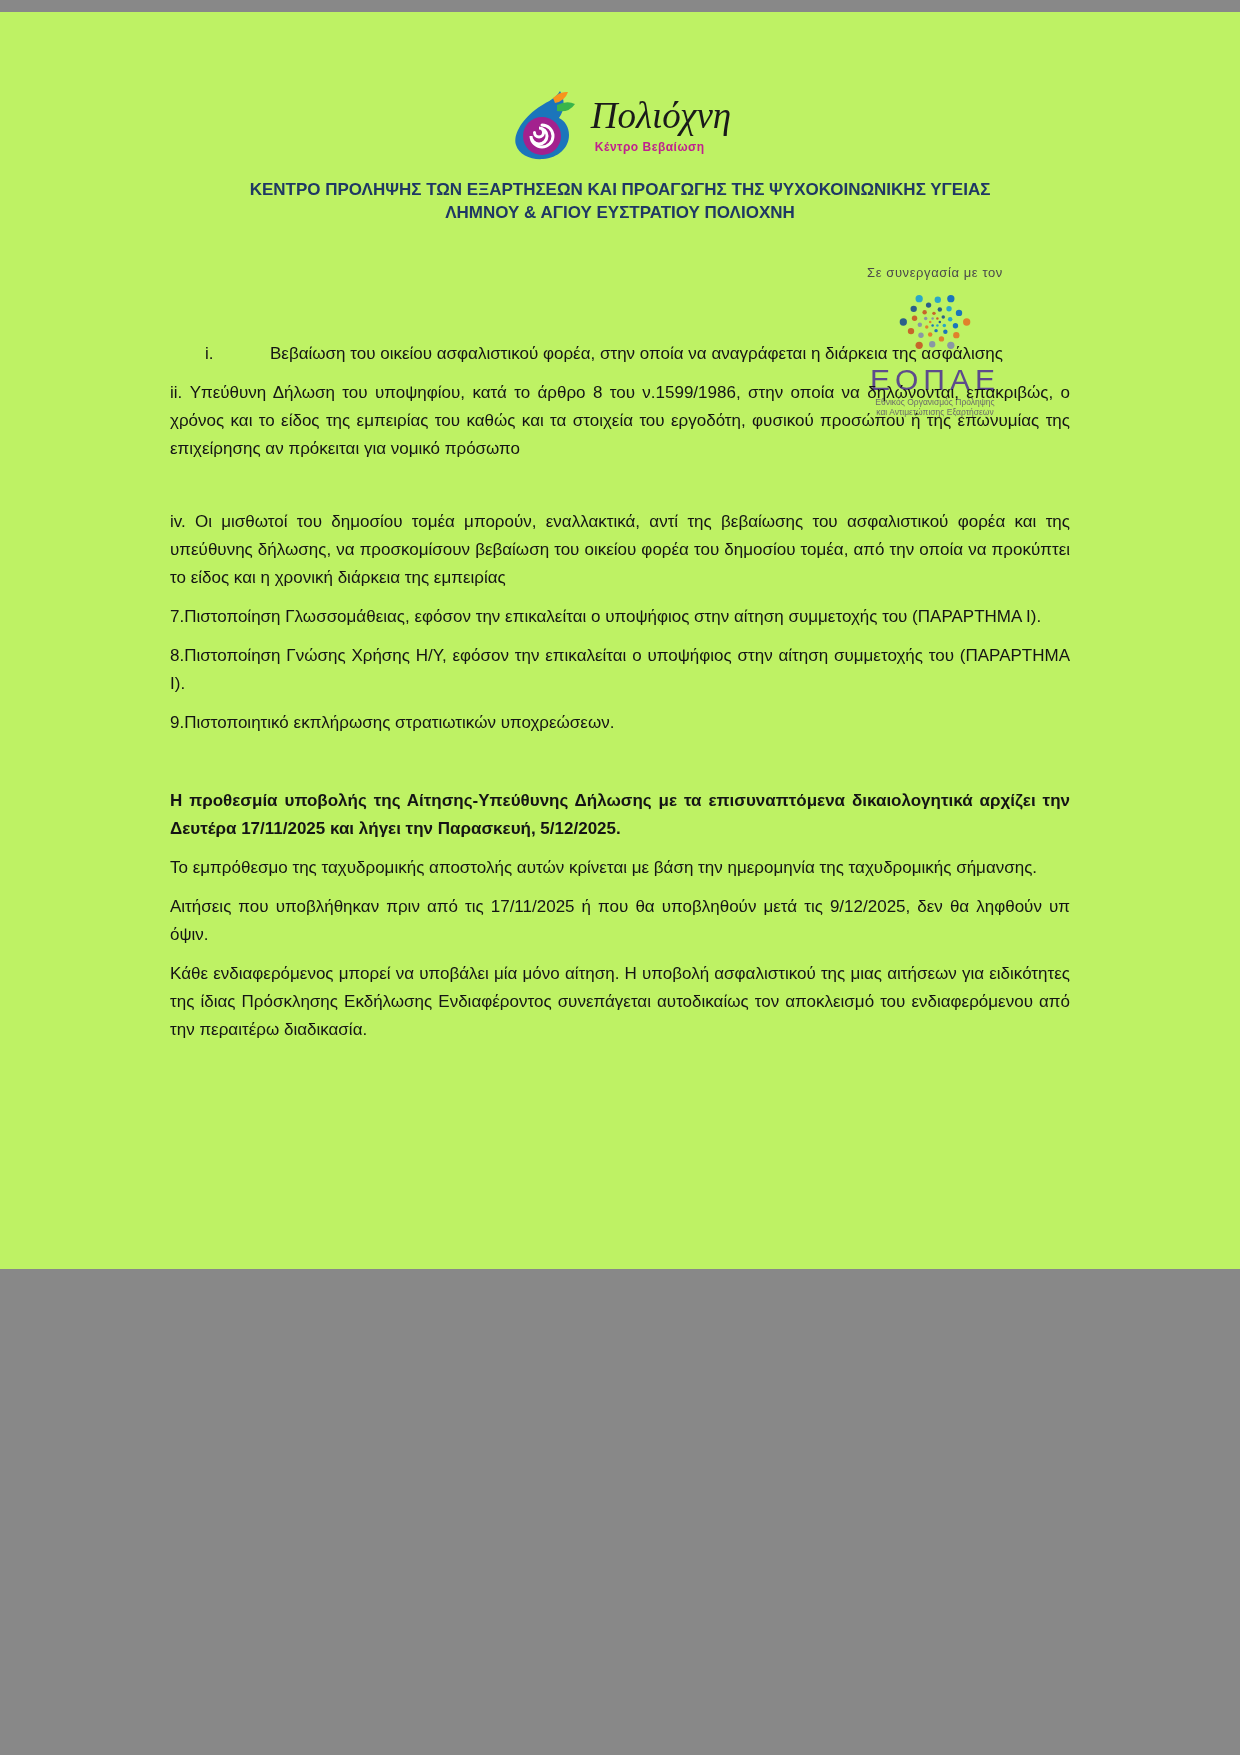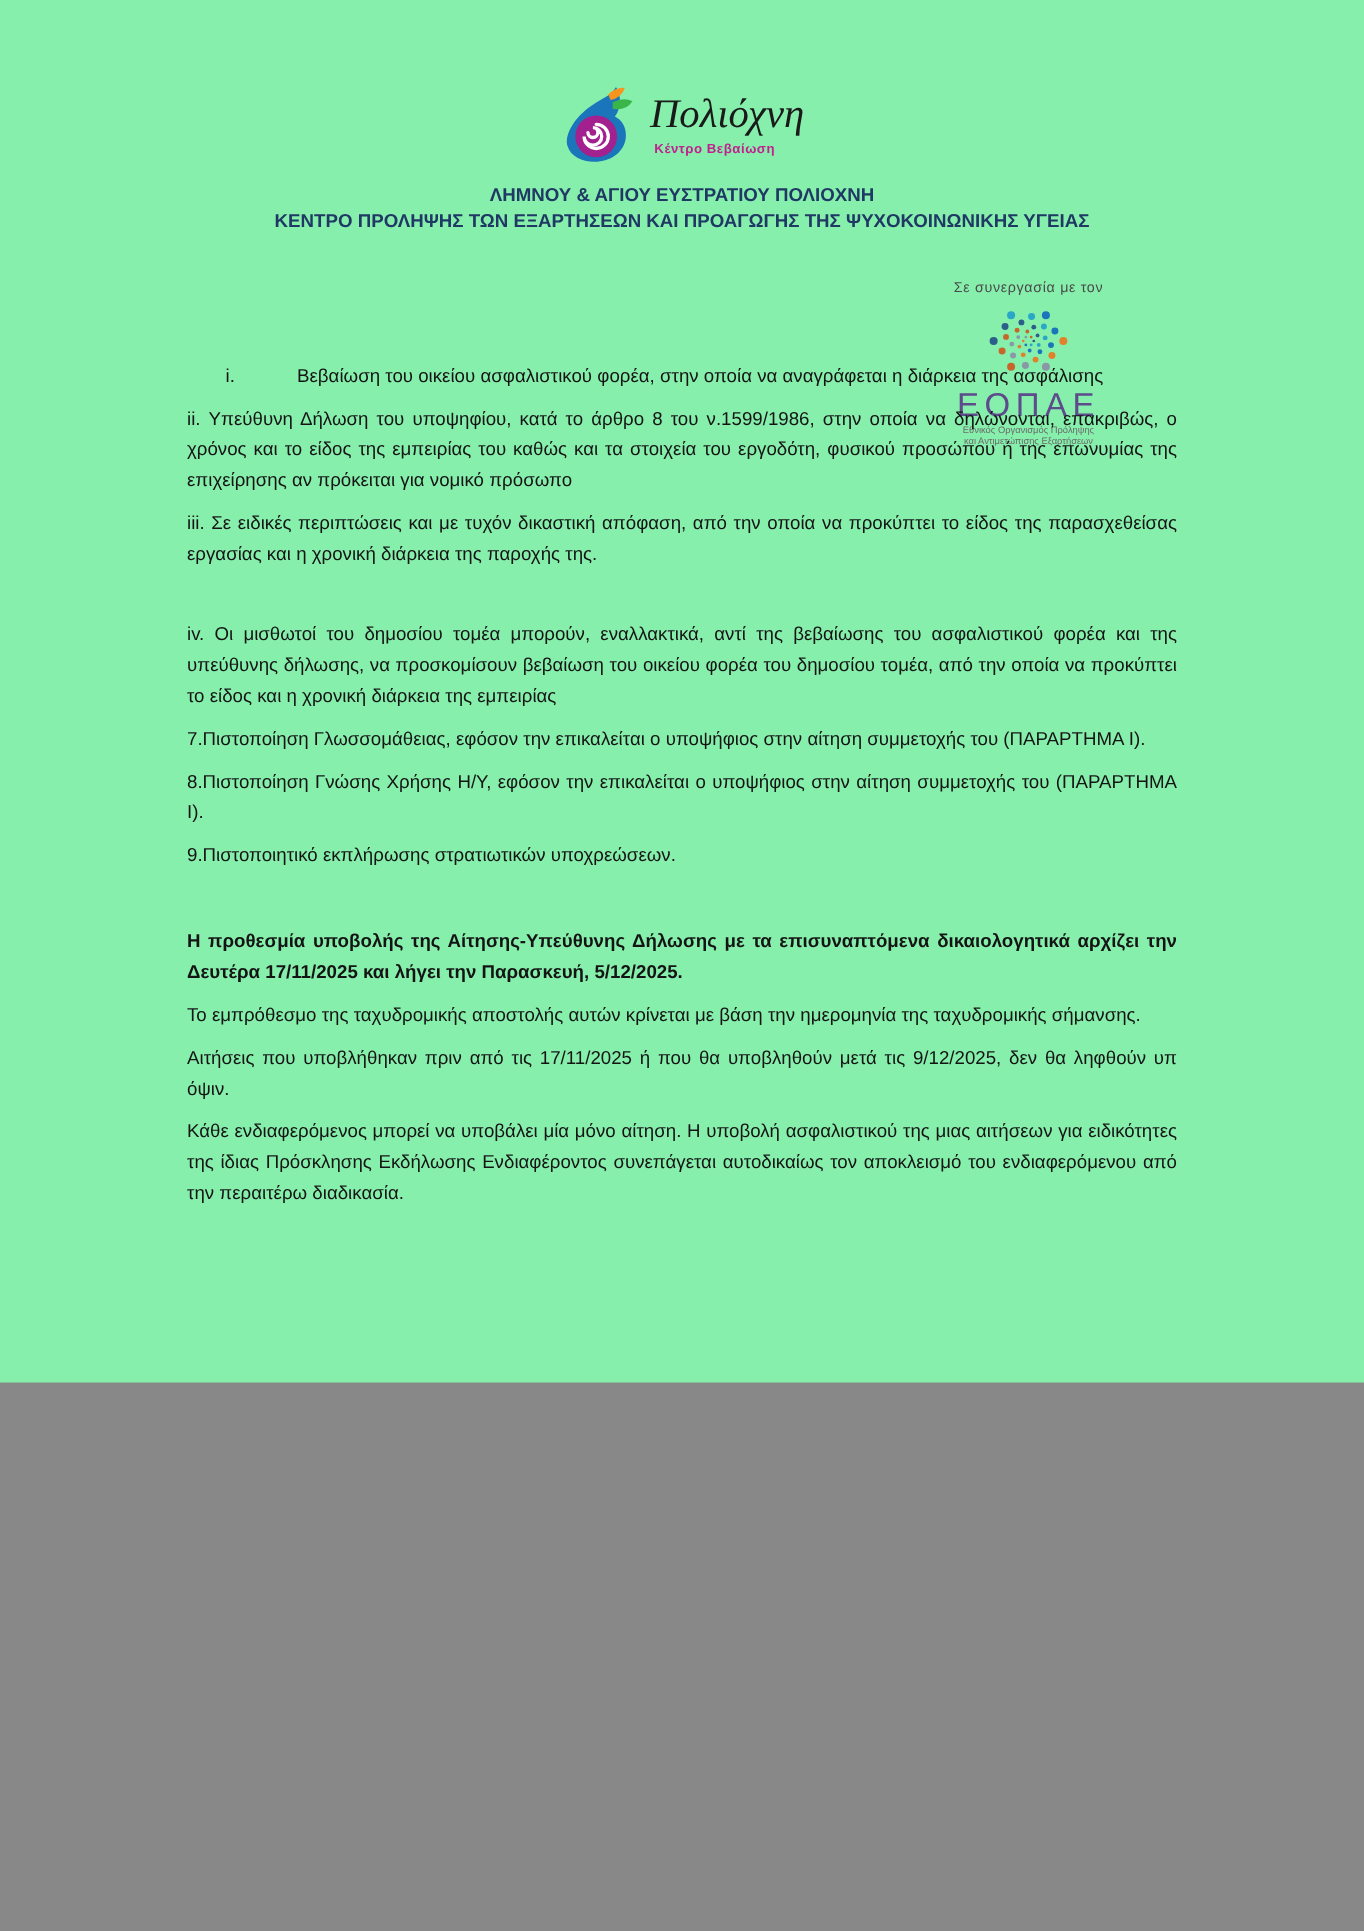--- a/index.html
+++ b/index.html
@@ -1,20 +1,20 @@
 <!DOCTYPE html>
 <html><head>
 <meta charset="utf-8">
 <style>
   html,body{margin:0;padding:0;background:#888;}
   .page{
     position:relative;
     width:1240px;height:1257px;
-    margin:0 auto;
-    background:#86efac;
+    margin:12px auto;
+    background:#bef264;
     font-family:"Liberation Sans", sans-serif;
     overflow:hidden;
   }
 
   
   .brand{
     position:absolute;top:78px;left:0;right:0;
     display:flex;justify-content:center;align-items:flex-start;gap:8px;
   }
   .brand .drop{flex:none;}
@@ -89,22 +89,22 @@
         <path d="M33 46 m0 -11 a11 11 0 1 1 -11 11 a8 8 0 1 0 8 -8 a4.5 4.5 0 1 1 -4.5 4.5" stroke="#ffffff" stroke-width="3" fill="none" stroke-linecap="round"></path>
       </svg>
     </span>
     <span class="brand-txt">
       <span class="brand-name">Πολιόχνη</span>
       <span class="brand-tagline">Κέντρο Βεβαίωση</span>
     </span>
   </div>
 
   <div class="doc-title">
+    <div>ΚΕΝΤΡΟ ΠΡΟΛΗΨΗΣ ΤΩΝ ΕΞΑΡΤΗΣΕΩΝ ΚΑΙ ΠΡΟΑΓΩΓΗΣ ΤΗΣ ΨΥΧΟΚΟΙΝΩΝΙΚΗΣ ΥΓΕΙΑΣ</div>
     <div>ΛΗΜΝΟΥ &amp; ΑΓΙΟΥ ΕΥΣΤΡΑΤΙΟΥ ΠΟΛΙΟΧΝΗ</div>
-    <div>ΚΕΝΤΡΟ ΠΡΟΛΗΨΗΣ ΤΩΝ ΕΞΑΡΤΗΣΕΩΝ ΚΑΙ ΠΡΟΑΓΩΓΗΣ ΤΗΣ ΨΥΧΟΚΟΙΝΩΝΙΚΗΣ ΥΓΕΙΑΣ</div>
   </div>
 
   <div class="partner">
     <div class="partner-caption">Σε συνεργασία με τον</div>
     <div class="partner-spiral">
       <svg width="96" height="78" viewBox="0 0 100 80">
           <circle cx="55.0" cy="40.0" r="1.3" fill="#2b5f8a"></circle>
           <circle cx="59.7" cy="43.7" r="1.8" fill="#2aa7c7"></circle>
           <circle cx="60.8" cy="50.2" r="2.3" fill="#1b75bb"></circle>
           <circle cx="56.7" cy="57.6" r="2.8" fill="#e1812b"></circle>
@@ -148,21 +148,20 @@
       <div>και Αντιμετώπισης Εξαρτήσεων</div>
     </div>
   </div>
 
   <div class="body-text">
     <div class="item-i">
       <span class="roman">i.</span>
       <span class="itxt">Βεβαίωση του οικείου ασφαλιστικού φορέα, στην οποία να αναγράφεται η διάρκεια της ασφάλισης</span>
     </div>
     <p class="para">ii. Υπεύθυνη Δήλωση του υποψηφίου, κατά το άρθρο 8 του ν.1599/1986, στην οποία να δηλώνονται, επακριβώς, ο χρόνος και το είδος της εμπειρίας του καθώς και τα στοιχεία του εργοδότη, φυσικού προσώπου ή της επωνυμίας της επιχείρησης αν πρόκειται για νομικό πρόσωπο</p>
-    <p class="para">iii. Σε ειδικές περιπτώσεις και με τυχόν δικαστική απόφαση, από την οποία να προκύπτει το είδος της παρασχεθείσας εργασίας και η χρονική διάρκεια της παροχής της.</p>
     <p class="para gap-lg">iv. Οι μισθωτοί του δημοσίου τομέα μπορούν, εναλλακτικά, αντί της βεβαίωσης του ασφαλιστικού φορέα και της υπεύθυνης δήλωσης, να προσκομίσουν βεβαίωση του οικείου φορέα του δημοσίου τομέα, από την οποία να προκύπτει το είδος και η χρονική διάρκεια της εμπειρίας</p>
     <p class="para">7.Πιστοποίηση Γλωσσομάθειας, εφόσον την επικαλείται ο υποψήφιος στην αίτηση συμμετοχής του (ΠΑΡΑΡΤΗΜΑ Ι).</p>
     <p class="para">8.Πιστοποίηση Γνώσης Χρήσης Η/Υ, εφόσον την επικαλείται ο υποψήφιος στην αίτηση συμμετοχής του (ΠΑΡΑΡΤΗΜΑ Ι).</p>
     <p class="para">9.Πιστοποιητικό εκπλήρωσης στρατιωτικών υποχρεώσεων.</p>
     <p class="para bold gap-xl">Η προθεσμία υποβολής της Αίτησης-Υπεύθυνης Δήλωσης με τα επισυναπτόμενα δικαιολογητικά αρχίζει την Δευτέρα 17/11/2025 και λήγει την Παρασκευή, 5/12/2025.</p>
     <p class="para">Το εμπρόθεσμο της ταχυδρομικής αποστολής αυτών κρίνεται με βάση την ημερομηνία της ταχυδρομικής σήμανσης.</p>
     <p class="para">Αιτήσεις που υποβλήθηκαν πριν από τις 17/11/2025 ή που θα υποβληθούν μετά τις 9/12/2025, δεν θα ληφθούν υπ όψιν.</p>
     <p class="para">Κάθε ενδιαφερόμενος μπορεί να υποβάλει μία μόνο αίτηση. Η υποβολή ασφαλιστικού της μιας αιτήσεων για ειδικότητες της ίδιας Πρόσκλησης Εκδήλωσης Ενδιαφέροντος συνεπάγεται αυτοδικαίως τον αποκλεισμό του ενδιαφερόμενου από την περαιτέρω διαδικασία.</p>
   </div>
 

